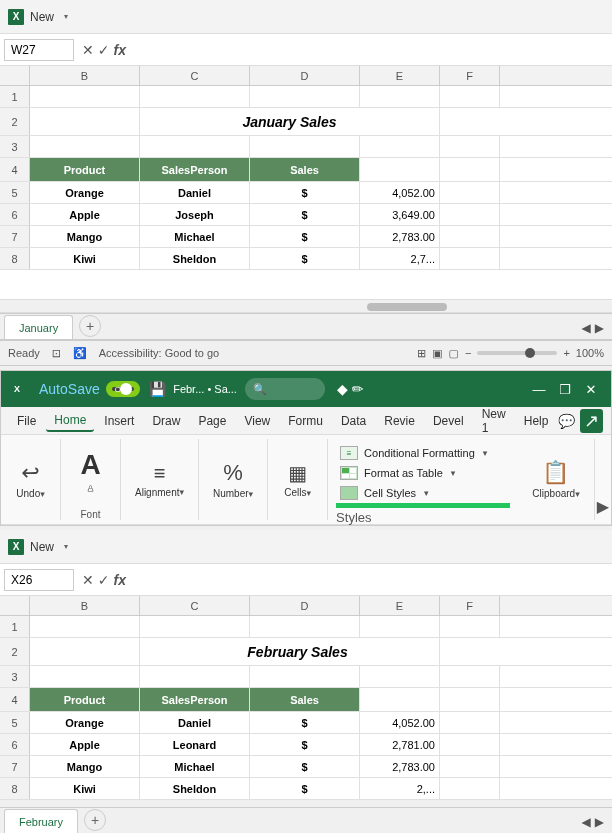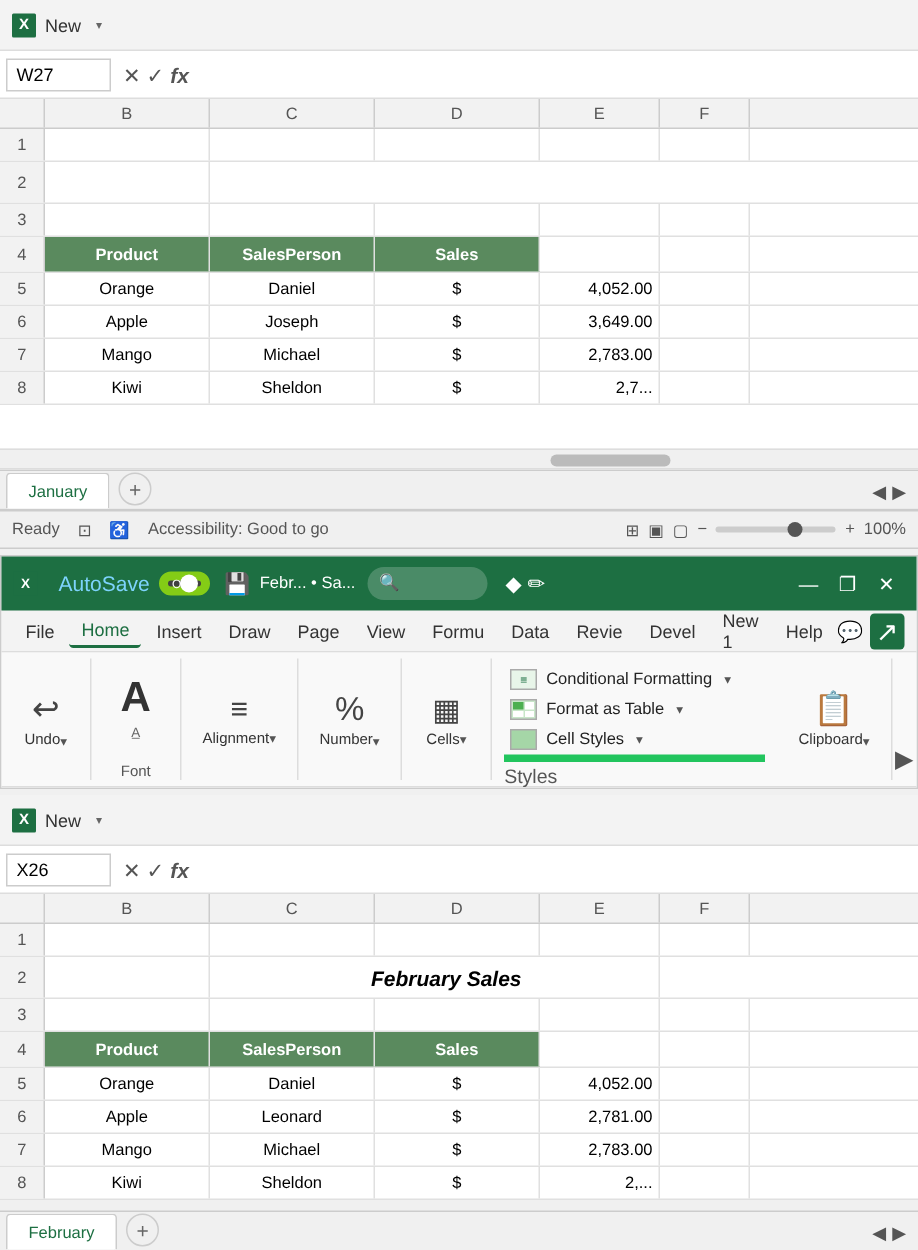--- a/index.html
+++ b/index.html
@@ -101,21 +101,21 @@
       font-size: 11px; color: #555;
       background: #f2f2f2;
     }
     .cell {
       border-right: 1px solid #e0e0e0;
       display: flex; align-items: center;
       font-size: 11px;
       padding: 0 4px;
       overflow: hidden;
     }
-    .cell.center { justify-content: center; }
+    .cell.center { justify-content: center; font-weight: bold; }
     .cell.right { justify-content: flex-end; }
 
     
     .col-a { width: 30px; }
     .col-b { width: 110px; }
     .col-c { width: 110px; }
     .col-d { width: 110px; }
     .col-e { width: 80px; }
     .col-f { width: 60px; }
 
@@ -398,20 +398,23 @@
       <div class="cell col-b"></div>
       <div class="cell col-c"></div>
       <div class="cell col-d"></div>
       <div class="cell col-e"></div>
       <div class="cell col-f"></div>
     </div>
 
     <div class="grid-row title-row" style="height:28px;">
       <div class="row-num">2</div>
       <div class="cell col-b"></div>
+      <div class="cell col-c center" style="font-style:italic;font-weight:bold;font-size:14px; min-width:300px; position:relative;">
+        <span style="position:absolute; left:0; right:0; text-align:center;">January Sales</span>
+      </div>
     </div>
 
     <div class="grid-row">
       <div class="row-num">3</div>
       <div class="cell col-b"></div>
       <div class="cell col-c"></div>
       <div class="cell col-d"></div>
       <div class="cell col-e"></div>
       <div class="cell col-f"></div>
     </div>

